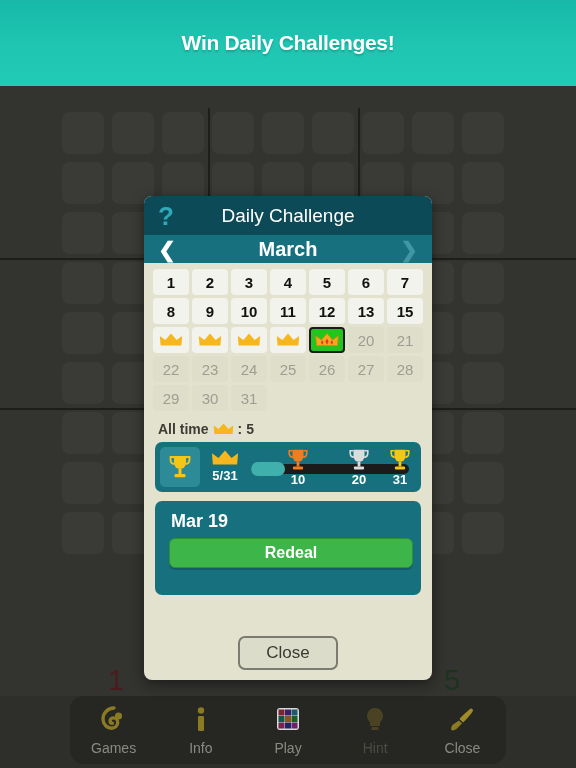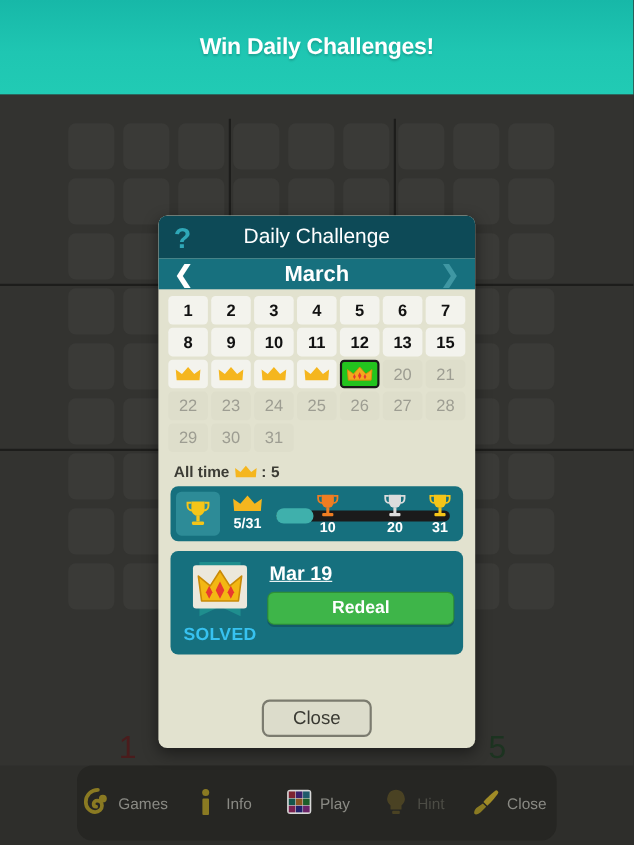--- a/index.html
+++ b/index.html
@@ -43,21 +43,21 @@
   #bgnum1 { left: 108px; top: 578px; color: #4a1c1c; }
   #bgnum5 { left: 444px; top: 578px; color: #1c3320; }
 
   
   .navbar {
     position: absolute; left: 70px; top: 696px; width: 436px; height: 68px;
     background: #262623; border-radius: 14px;
     display: flex; align-items: stretch;
   }
   .navitem {
-    flex: 1; display: flex; 
+    flex: 1; display: flex; flex-direction: column;
     align-items: center; justify-content: center; gap: 5px;
   }
   .navlabel { font-size: 14px; color: #8a8a84; }
   .navitem.dim .navlabel { color: #4c4c45; }
   .navicon { width: 28px; height: 30px; display: block; }
 
   
   .dialog {
     position: absolute; left: 144px; top: 196px; width: 288px; height: 484px;
     background: #e2e2cf; border-radius: 8px;
@@ -154,21 +154,21 @@
   .badge-col {
     width: 74px; display: flex; flex-direction: column; align-items: center;
   }
   .badge { width: 62px; height: 60px; display: block; }
   .solved {
     font-size: 16px; font-weight: bold; color: #37c2f0; letter-spacing: 0.3px;
     margin-top: 1px;
   }
   .detail-right { flex: 1; padding-left: 6px; }
   .detail-date {
-    color: #ffffff; font-size: 18px; font-weight: bold; margin: 2px 0 6px 2px; text-decoration: underline;
+    color: #ffffff; font-size: 18px; font-weight: bold; margin: 2px 0 6px 2px;
   }
   .redeal-btn {
     width: 100%; height: 30px; background: #3eb549;
     border: 1px solid #2e8f37; border-radius: 6px;
     color: #ffffff; font-size: 16px; font-weight: bold;
     display: flex; align-items: center; justify-content: center;
     box-shadow: 0 2px 0 rgba(0,0,0,0.18);
   }
   .notif-row { display: flex; align-items: center; gap: 7px; margin-top: 9px; }
   .checkbox {
@@ -476,31 +476,20 @@
           <path d="M6 2h12v7a6 6 0 0 1-12 0z" fill="#f5c518"></path>
           <path d="M6 3H2.5v2.5C2.5 8.5 4.5 10 6.5 10M18 3h3.5v2.5C21.5 8.5 19.5 10 17.5 10" fill="none" stroke="#f5c518" stroke-width="1.8"></path>
           <rect x="10.5" y="15" width="3" height="5" fill="#f5c518"></rect>
           <rect x="6.5" y="20" width="11" height="3.2" rx="1" fill="#f5c518"></rect>
         </svg>
         <div class="m-label">31</div>
       </div>
     </div>
 
     <div class="panel detail-panel">
-      <div class="badge-col">
-        <svg class="badge" viewBox="0 0 62 60">
-          <path d="M12 2h38v50l-19-9-19 9z" fill="#1f8e8e"></path>
-          <rect x="6" y="5" width="50" height="40" rx="3" fill="#ece8dc"></rect>
-          <path d="M14 38 L11 15 L22 24 L31 10 L40 24 L51 15 L48 38 Z" fill="#f3b713" stroke="#c98a08" stroke-width="1.5" stroke-linejoin="round"></path>
-          <path d="M31 20 l4 8 -4 8 -4 -8z" fill="#e8392f"></path>
-          <path d="M21 24 l3 6 -3 6 -3 -6z" fill="#e8392f"></path>
-          <path d="M41 24 l3 6 -3 6 -3 -6z" fill="#e8392f"></path>
-        </svg>
-        <div class="solved">SOLVED</div>
-      </div>
       <div class="detail-right">
         <div class="detail-date">Mar 19</div>
         <div class="redeal-btn">Redeal</div>
       </div>
     </div>
 
     <div class="close-wrap">
       <div class="close-btn">Close</div>
     </div>
   </div>

